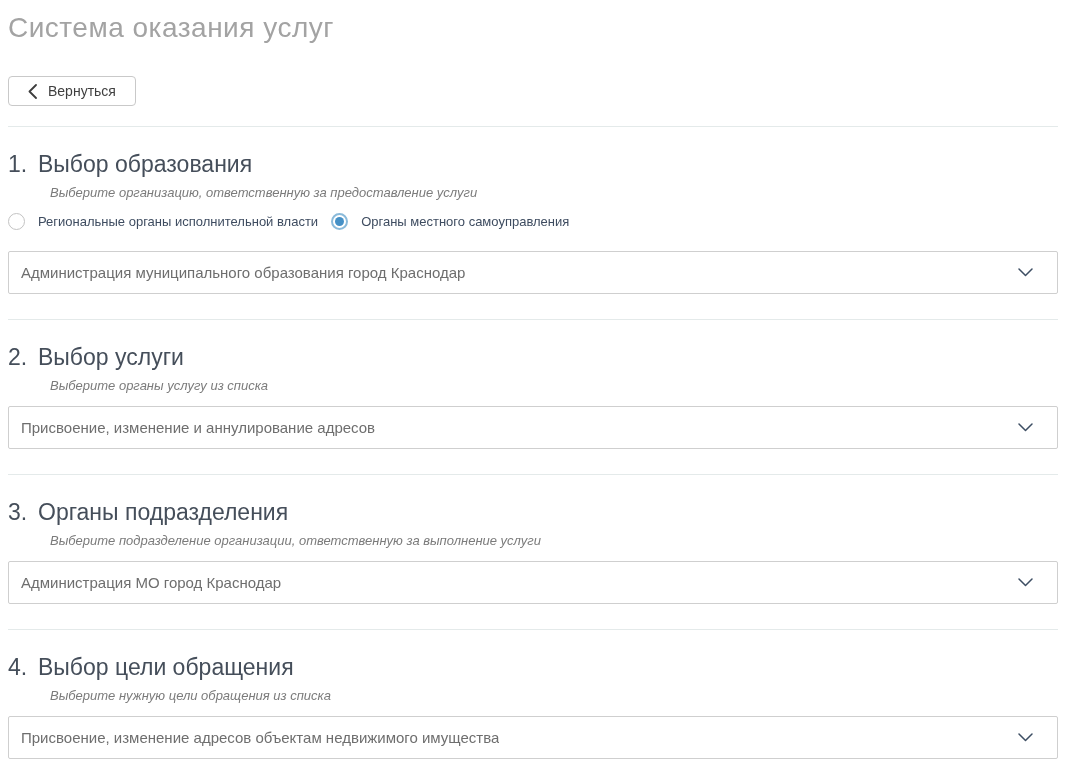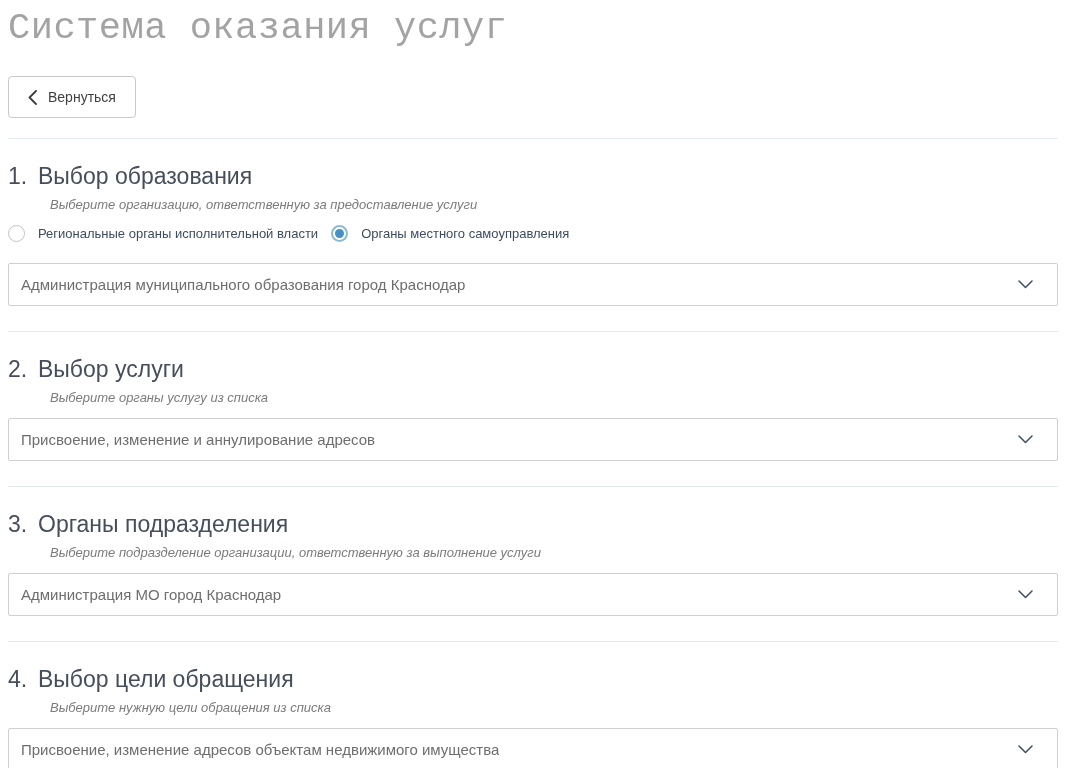--- a/index.html
+++ b/index.html
@@ -5,27 +5,27 @@
   * { margin: 0; padding: 0; box-sizing: border-box; }
   html, body { background: #ffffff; }
   body {
     width: 1066px; height: 768px; overflow: hidden;
     font-family: "Liberation Sans", sans-serif;
     -webkit-font-smoothing: antialiased;
   }
   .page { padding: 6px 8px 0 8px; }
 
   .page-title {
-    font-size: 37px; font-weight: 300; color: #a3a3a3;
-    letter-spacing: 0.5px; line-height: 44px; font-family: Liberation Mono, monospace;
+    font-size: 28px; font-weight: 300; color: #a3a3a3;
+    letter-spacing: 0.5px; line-height: 44px;
   }
 
   .back-button {
     margin-top: 26px; display: inline-flex; align-items: center;
-    height: 42px; padding: 0 19px; gap: 11px;
+    height: 30px; padding: 0 19px; gap: 11px;
     background: #ffffff; border: 1px solid #c9c9c9; border-radius: 4px;
     font-family: inherit; font-size: 14px; color: #3f3f3f; cursor: pointer;
   }
   .back-chevron { display: flex; align-items: center; }
 
   .divider {
     border: none; border-top: 1px solid #e4eaea;
     margin-top: 20px;
   }
   .divider.between { margin-top: 25px; }

